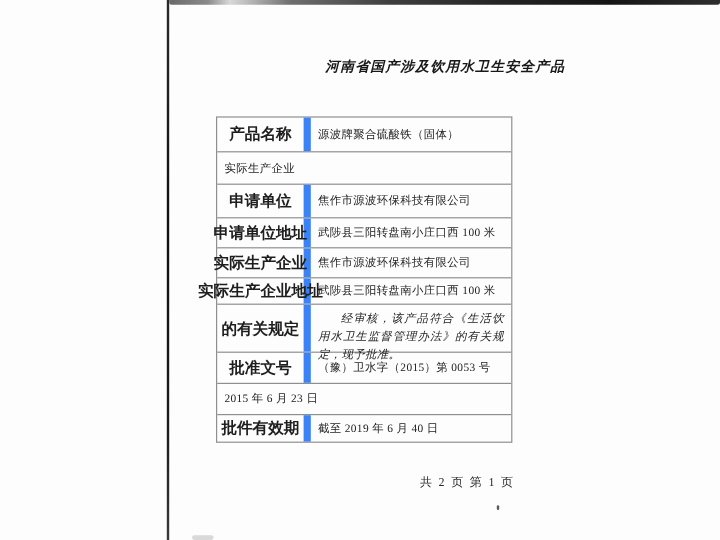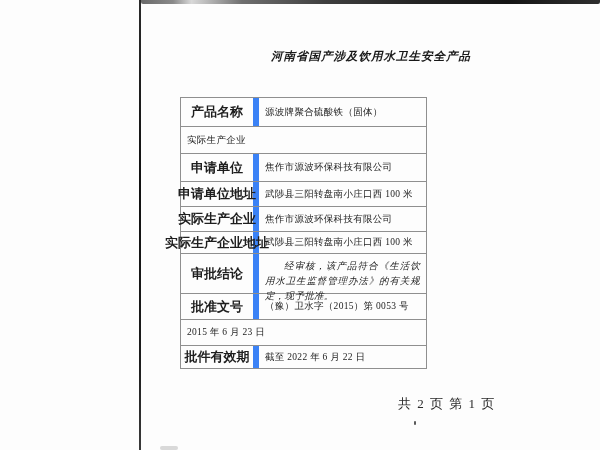--- a/index.html
+++ b/index.html
@@ -66,23 +66,22 @@
     display:block;
     padding:5px 6px 3px 6px;
     line-height:15px;
     text-indent:2em;
     text-align:justify;
     font-style:italic;
   }
 
   .page-footer {
     position:absolute; left:350px; top:395px;
-    font-size:13px; letter-spacing:1.5px; color:#2a2a2a;
+    font-size:10px; letter-spacing:1.5px; color:#2a2a2a;
     white-space:nowrap;
-    margin-left:48px;
   }
 
   .stray-mark {
     position:absolute; left:414px; top:421px;
     width:2px; height:4px; background:#5a5a5a; border-radius:1px;
   }
   .bottom-smudge {
     position:absolute; left:160px; top:446px;
     width:18px; height:4px; background:rgba(150,150,150,.35); border-radius:2px;
   }
@@ -125,36 +124,36 @@
       <div class="cell-label">实际生产企业</div>
       <div class="cell-value">焦作市源波环保科技有限公司</div>
     </div>
 
     <div class="row" style="height:22px">
       <div class="cell-label">实际生产企业地址</div>
       <div class="cell-value">武陟县三阳转盘南小庄口西 100 米</div>
     </div>
 
     <div class="row" style="height:40px">
-      <div class="cell-label">审批结论</div>
+      <div class="cell-label">的有关规定</div>
       <div class="cell-value para">经审核，该产品符合《生活饮用水卫生监督管理办法》的有关规定，现予批准。</div>
     </div>
 
     <div class="row" style="height:26px">
       <div class="cell-label">批准文号</div>
       <div class="cell-value">（豫）卫水字（2015）第 0053 号</div>
     </div>
 
     <div class="row" style="height:26px">
       <div class="cell-value">2015 年 6 月 23 日</div>
     </div>
 
     <div class="row" style="height:23px">
       <div class="cell-label">批件有效期</div>
-      <div class="cell-value">截至 2022 年 6 月 22 日</div>
+      <div class="cell-value">截至 2019 年 6 月 40 日</div>
     </div>
 
   </div>
 
   <div class="page-footer">共 2 页 第 1 页</div>
 
   <div class="stray-mark"></div>
   <div class="bottom-smudge"></div>
 
 </div>

